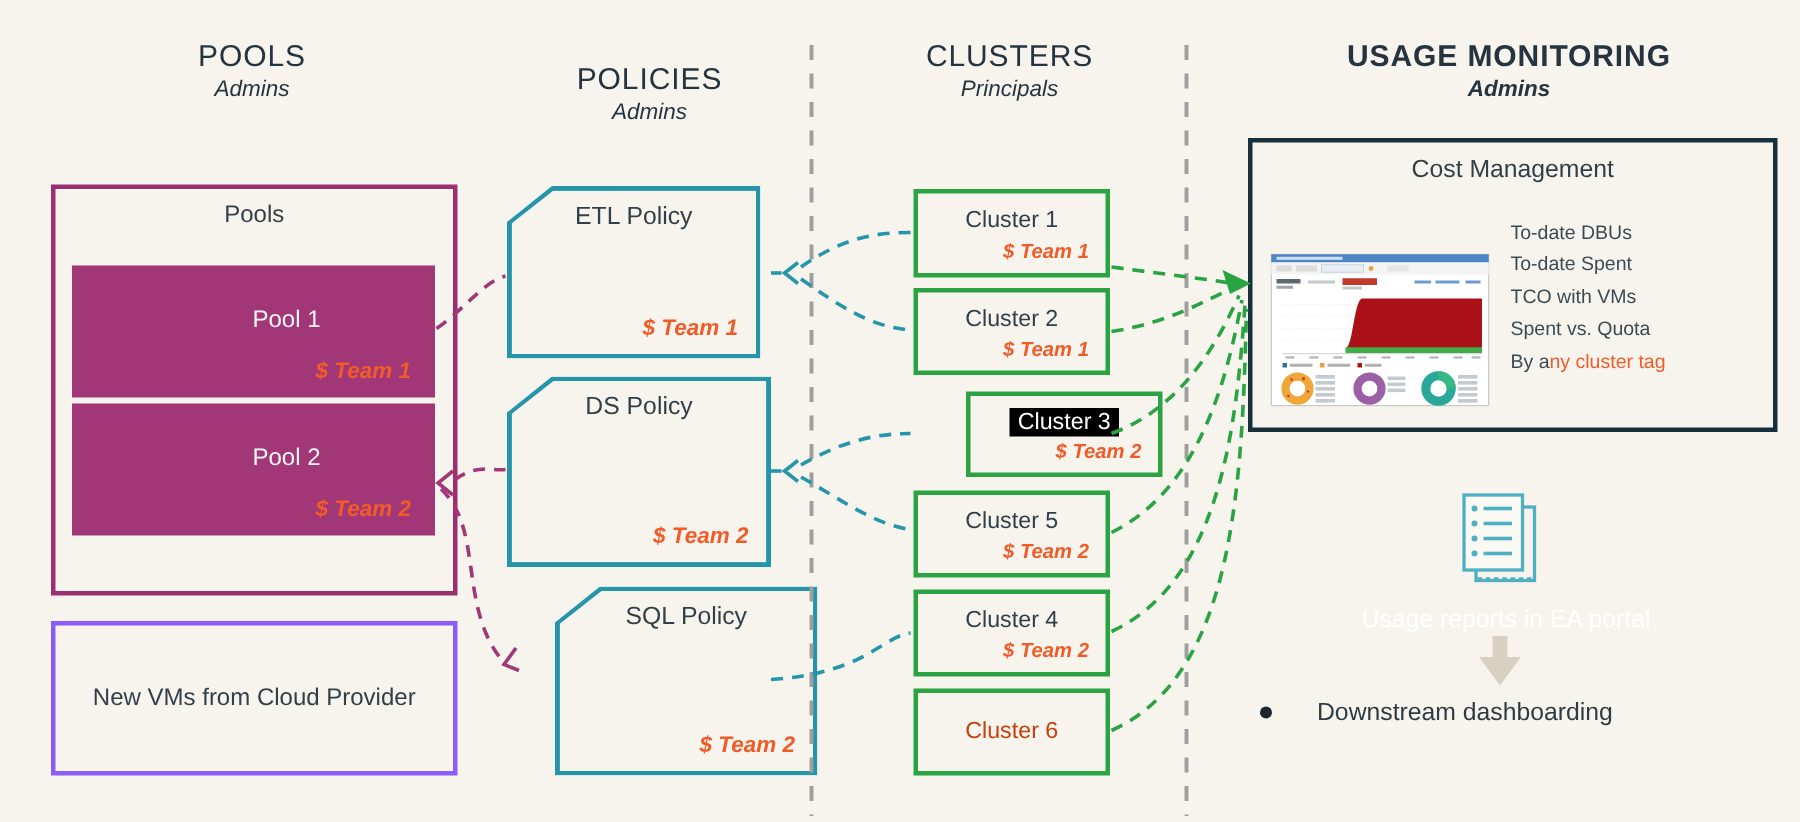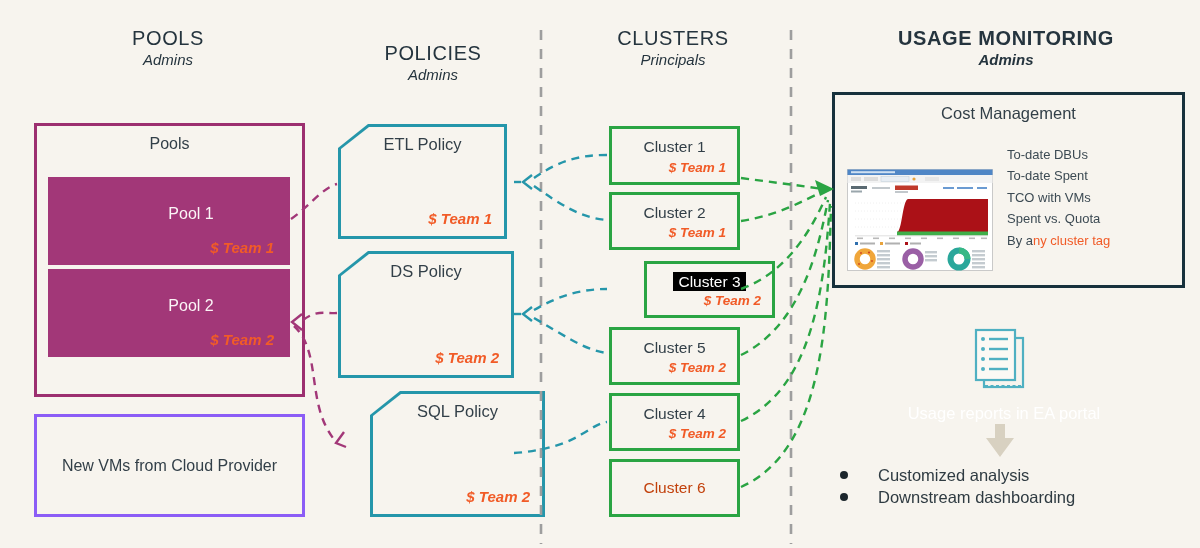--- a/index.html
+++ b/index.html
@@ -250,24 +250,20 @@
 
   <div class="icon-abs" style="left:986px;top:424px;">
     <svg width="28" height="34" viewBox="0 0 28 34">
       <polygon points="9,0 19,0 19,14 28,14 14,33 0,14 9,14" fill="#d8d1c1"></polygon>
     </svg>
   </div>
 
   <div class="bullet-list">
     <div class="bullet-row">
       <span class="bullet-dot"></span>
-      <span class="bullet-text">Customized analysis</span>
-    </div>
-    <div class="bullet-row">
-      <span class="bullet-dot"></span>
       <span class="bullet-text">Downstream dashboarding</span>
     </div>
   </div>
 
   <svg class="overlay" width="1200" height="548" viewBox="0 0 1200 548">
 
     <g stroke="#9e9e9e" stroke-width="2.6" stroke-dasharray="10 9">
       <line x1="541" y1="30" x2="541" y2="544"></line>
       <line x1="791" y1="30" x2="791" y2="544"></line>
     </g>

